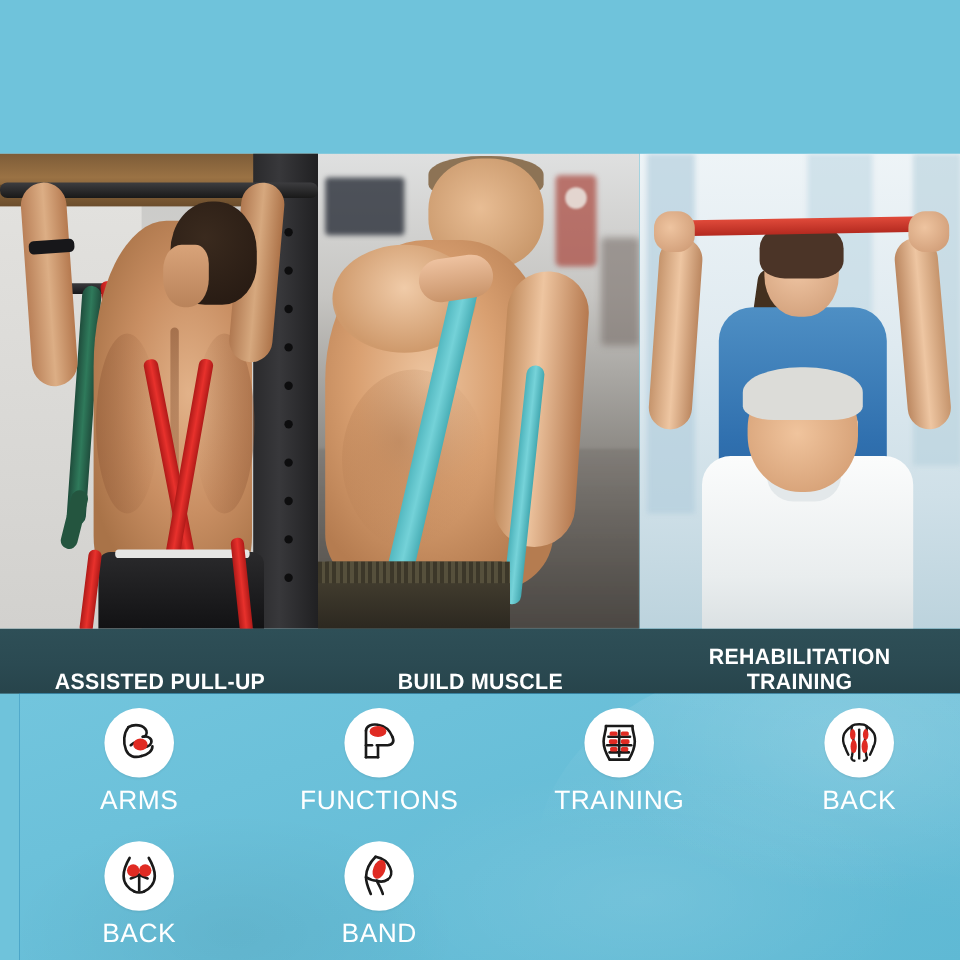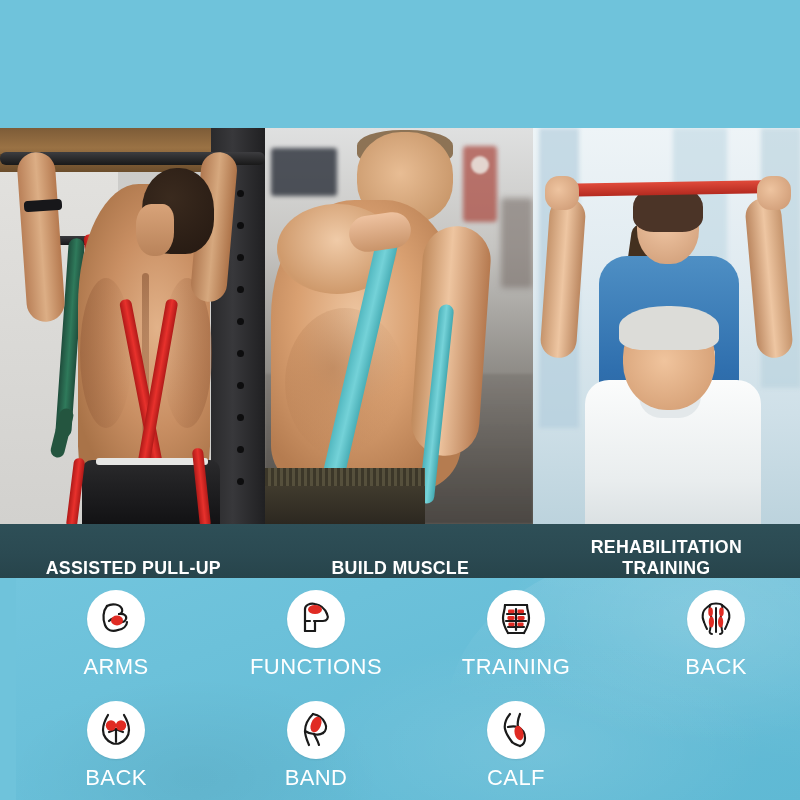--- a/index.html
+++ b/index.html
@@ -404,32 +404,17 @@
               <path d="M27 23 C24 25,21 25,18 24"></path>
               <path d="M18 24 C20 28,22 31,23 35"></path>
               <path d="M9 21 C12 23,15 24,18 24"></path>
             </g>
             <ellipse cx="20" cy="14.5" rx="5" ry="8.2" fill="#e02b23" transform="rotate(22 20 14.5)"></ellipse>
           </svg>
         </div>
         <div class="cell-label">BAND</div>
       </div>
 
-      <div class="cell">
-        <div class="icon-circle">
-          <svg width="40" height="40" viewBox="0 0 40 40">
-            <g fill="none" stroke="#1a1a1a" stroke-width="2.2" stroke-linecap="round" stroke-linejoin="round">
-              <path d="M14 4 C10 9,8 14,9 19 C10 24,13 28,16 32"></path>
-              <path d="M24 4 C22 9,21 13,22 17"></path>
-              <path d="M22 17 C26 19,29 23,29 28 C29 32,27 35,24 36"></path>
-              <path d="M16 32 C18 34,21 35,24 36"></path>
-              <path d="M12 17 C16 16,19 16,22 17"></path>
-            </g>
-            <ellipse cx="23" cy="23" rx="4.4" ry="7.4" fill="#e02b23" transform="rotate(-14 23 23)"></ellipse>
-          </svg>
-        </div>
-        <div class="cell-label">CALF</div>
-      </div>
 
     </div>
   </div>
 
 </div>
 
 </body></html>

